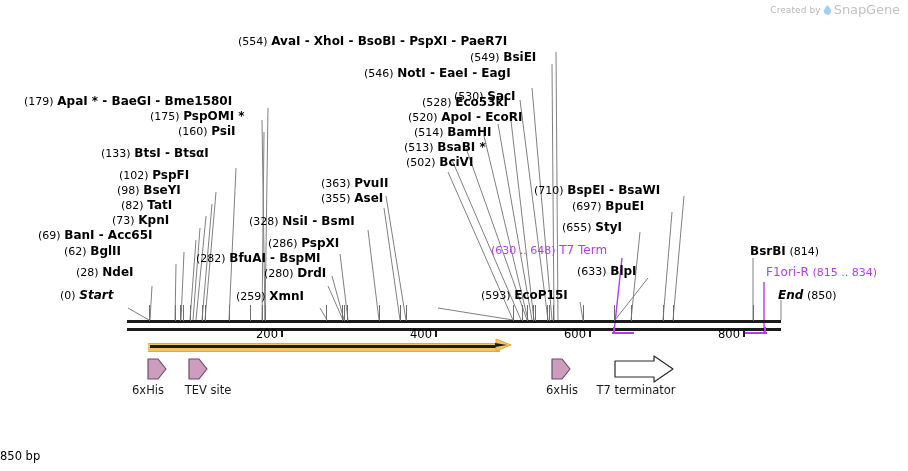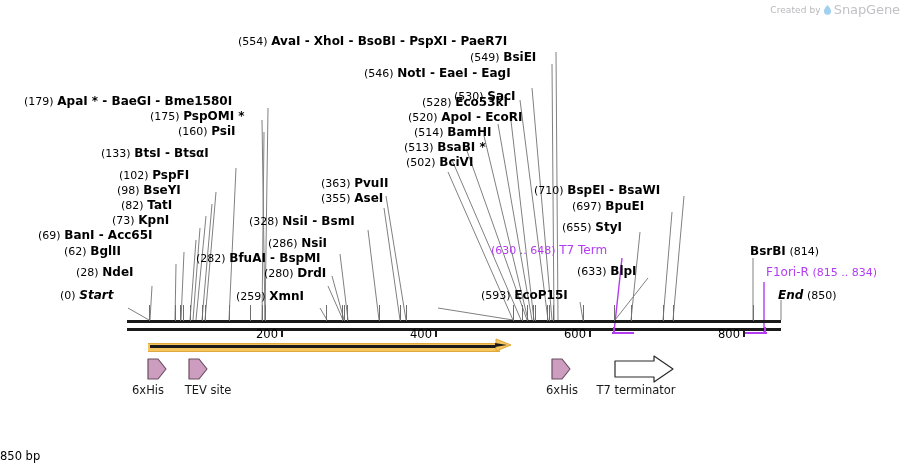--- a/index.html
+++ b/index.html
@@ -241,21 +241,21 @@
   <div class="lbl" style="left:321px;top:192px;">
     <span class="pos">(355)</span>
     <span class="nm">AseI</span>
   </div>
   <div class="lbl" style="left:249px;top:215px;">
     <span class="pos">(328)</span>
     <span class="nm">NsiI  -  BsmI</span>
   </div>
   <div class="lbl" style="left:268px;top:237px;">
     <span class="pos">(286)</span>
-    <span class="nm">NsiI</span>
+    <span class="nm">PspXI</span>
   </div>
   <div class="lbl" style="left:196px;top:252px;">
     <span class="pos">(282)</span>
     <span class="nm">BfuAI  -  BspMI</span>
   </div>
   <div class="lbl" style="left:264px;top:267px;">
     <span class="pos">(280)</span>
     <span class="nm">DrdI</span>
   </div>
   <div class="lbl" style="left:236px;top:290px;">

